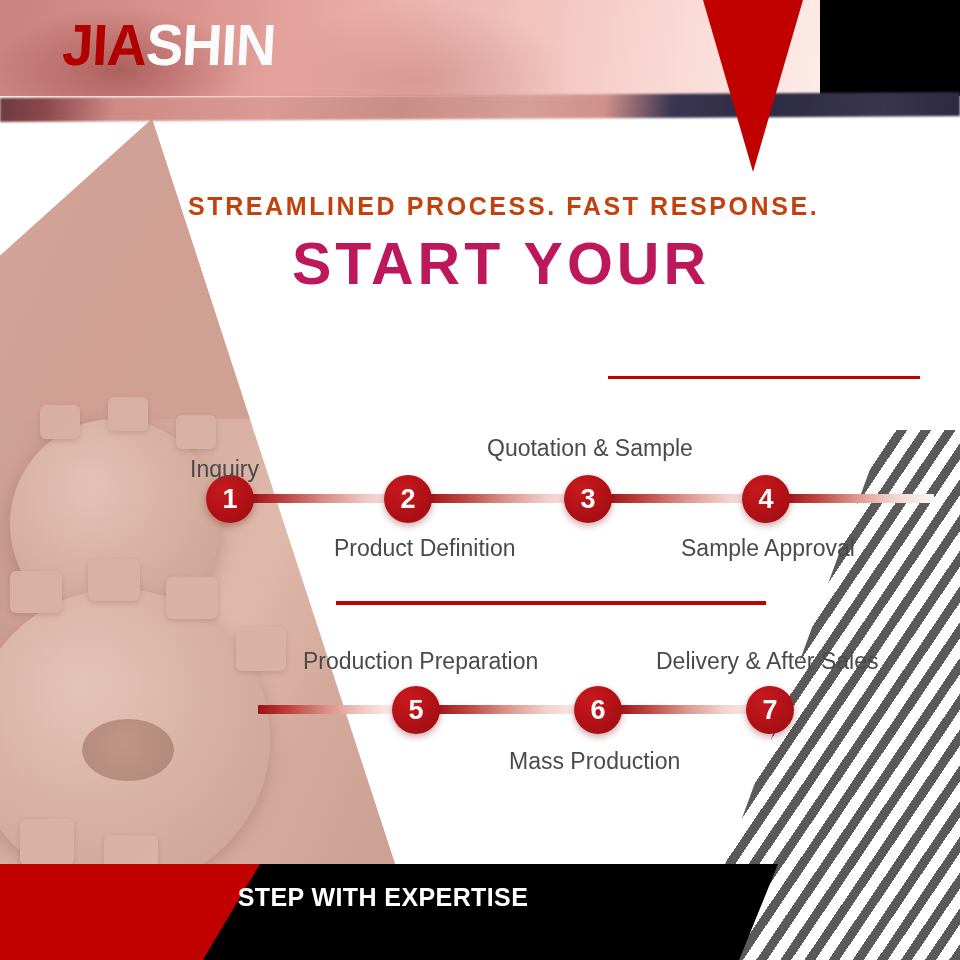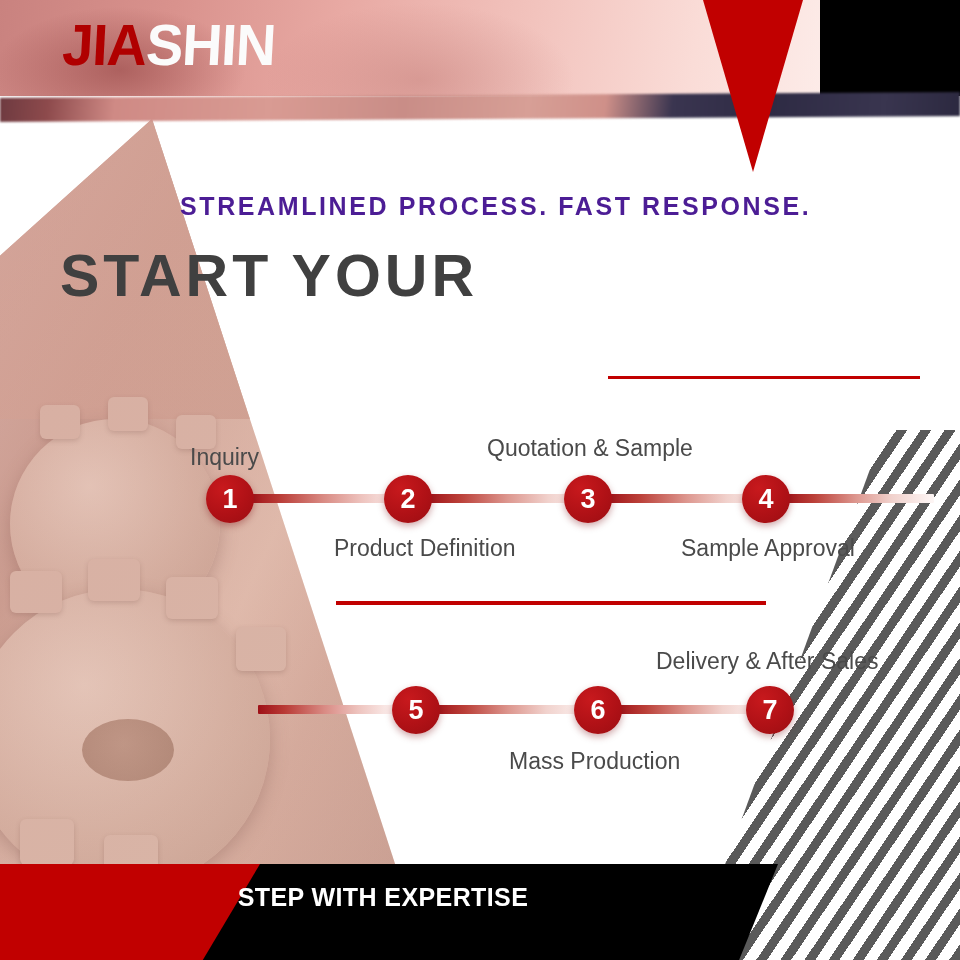--- a/index.html
+++ b/index.html
@@ -97,32 +97,31 @@
     position:absolute;right:0;top:430px;width:270px;height:530px;
     clip-path:polygon(100% 0, 100% 100%, 0 100%, 72% 0);
     background:repeating-linear-gradient(
       -56deg,
       #5a5a5a 0px, #5a5a5a 9px,
       #ffffff 9px, #ffffff 20px);
   }
 
   
   .eyebrow{
-    position:absolute;left:180px;top:192px;width:760px;
-    font-size:25px;font-weight:bold;color:#4c1d95;
+    position:absolute;left:188px;top:192px;width:760px;
+    font-size:25px;font-weight:bold;color:#c2410c;
     letter-spacing:2.6px;white-space:nowrap;
     font-family:"Liberation Sans",sans-serif;
   }
   .headline{
     position:absolute;left:60px;top:232px;width:882px;
-    text-align:left;
+    text-align:center;
     font-family:"Liberation Sans",sans-serif;
     font-weight:bold;
-    color:#404040;
-    margin-top:12px;
+    color:#be185d;
   }
   .headline .l1{
     display:block;font-size:59px;line-height:64px;letter-spacing:4px;
   }
   .headline .l2{
     display:block;font-size:59px;line-height:64px;letter-spacing:2.5px;
   }
   .headline-underline{
     position:absolute;left:608px;top:376px;width:312px;height:3px;
     background:#c10000;
@@ -232,35 +231,36 @@
     <div class="tl-seg" style="left:248px;top:494px;width:168px;"></div>
     <div class="tl-seg rev" style="left:426px;top:494px;width:170px;"></div>
     <div class="tl-seg rev" style="left:606px;top:494px;width:168px;"></div>
     <div class="tl-seg rev" style="left:784px;top:494px;width:150px;"></div>
 
     <div class="tl-node" style="left:206px;top:475px;">1</div>
     <div class="tl-node" style="left:384px;top:475px;">2</div>
     <div class="tl-node" style="left:564px;top:475px;">3</div>
     <div class="tl-node" style="left:742px;top:475px;">4</div>
 
-    <div class="tl-label" style="left:190px;top:444px;">Inquiry</div>
+    <div class="tl-label" style="left:190px;top:456px;">Inquiry</div>
     <div class="tl-label" style="left:318px;top:535px;margin-left:16px;">Product Definition</div>
     <div class="tl-label" style="left:487px;top:435px;">Quotation &amp; Sample</div>
     <div class="tl-label" style="left:681px;top:535px;">Sample Approval</div>
 
     <div class="mid-divider"></div>
 
     <div class="tl-seg" style="left:258px;top:705px;width:148px;"></div>
     <div class="tl-seg rev" style="left:434px;top:705px;width:156px;"></div>
     <div class="tl-seg rev" style="left:616px;top:705px;width:148px;"></div>
 
     <div class="tl-node" style="left:392px;top:686px;">5</div>
     <div class="tl-node" style="left:574px;top:686px;">6</div>
     <div class="tl-node" style="left:746px;top:686px;">7</div>
 
+    <div class="tl-label" style="left:303px;top:648px;">Production Preparation</div>
     <div class="tl-label" style="left:509px;top:748px;">Mass Production</div>
     <div class="tl-label" style="left:656px;top:648px;">Delivery &amp; After Sales</div>
   </div>
 
   <div class="footer">
     <div class="footer-black"></div>
     <div class="footer-red"></div>
     <div class="footer-stripes"></div>
     <div class="footer-text">
       <span class="fl2">STEP WITH EXPERTISE</span>

